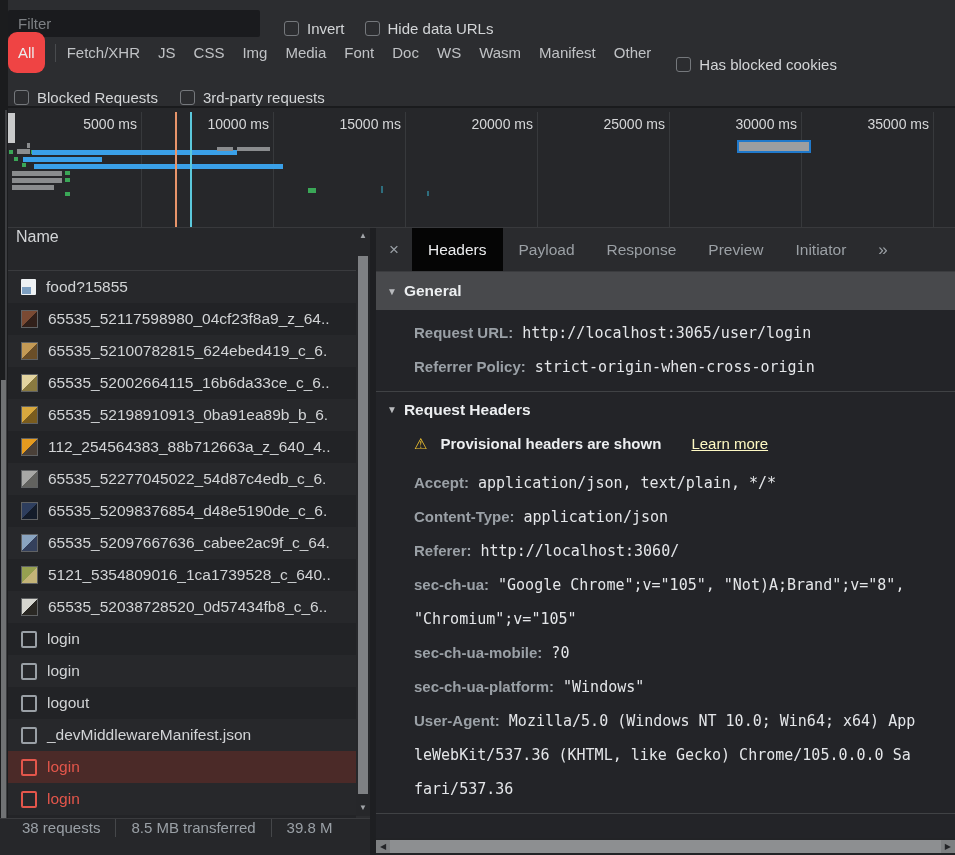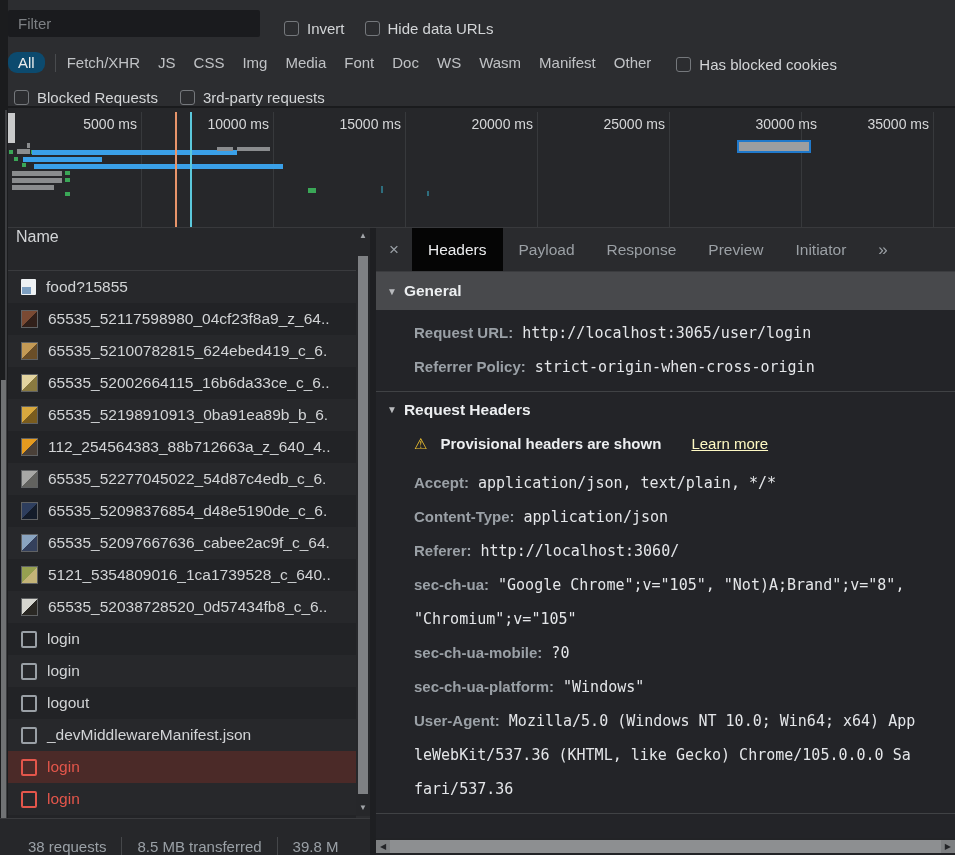--- a/index.html
+++ b/index.html
@@ -20,21 +20,21 @@
     color:#c9cbcd;padding:0 10px;font-size:15px;font-family:"Liberation Sans",sans-serif;}
   #filter-input::placeholder{color:#7d8084;}
   .cb-group{display:flex;align-items:center;gap:8px;font-size:15px;color:#d3d5d7;white-space:nowrap;}
   .cb{display:inline-block;width:13px;height:13px;border:1.5px solid #75787c;border-radius:3px;background:transparent;flex:none;}
   #invert-group{margin-left:24px;}
   #hide-data-group{margin-left:20px;}
   #blocked-cookies-group{margin-left:16px;}
   #trow3 .cb-group{margin-right:22px;}
   #filter-pills-inner{display:flex;align-items:center;}
   .pill{margin:0 9px;font-size:15px;color:#c0c2c5;cursor:default;white-space:nowrap;}
-  .pill.selected{margin:0;padding:2px 10px;background:#0c4a6e;border-radius:9px;color:#eceded;}
+  .pill.selected{margin:0;padding:12px 10px;background:#ef4444;border-radius:9px;color:#eceded;}
   .vsep{width:1px;height:18px;background:#494b4e;margin:0 2px 0 10px;}
   
   #timeline{position:absolute;left:8px;top:108px;width:947px;height:120px;background:#26272a;
     border-bottom:1px solid #38393c;box-sizing:border-box;overflow:hidden;}
   .gridline{position:absolute;top:4px;bottom:0;width:1px;background:#37393c;}
   .tick-label{position:absolute;top:8px;width:100px;text-align:right;font-size:14px;color:#d6d7d9;}
   .wbar{position:absolute;}
   
   #list-panel{position:absolute;left:8px;top:228px;width:348px;height:590px;background:#232427;overflow:hidden;}
   #list-header{height:43px;display:flex;align-items:flex-start;padding-left:8px;font-size:16px;color:#d3d5d7;
@@ -50,22 +50,22 @@
   .icon-doc{width:12px;height:13px;border:2px solid #9aa0a6;border-radius:2px;background:transparent;}
   .lrow.err .icon-doc{border-color:#e4564b;}
   .icon-img{width:15px;height:16px;background:#eef1f3;border-radius:1px;}
   .icon-img>span{position:absolute;left:1px;bottom:1px;width:9px;height:7px;background:#7d9fc0;}
   
   #list-scrollbar{position:absolute;left:356px;top:228px;width:14px;height:588px;background:#26272a;}
   .sb-arrow{position:absolute;left:0;width:14px;text-align:center;font-size:8px;color:#a2a5a9;line-height:12px;}
   #list-sb-thumb{position:absolute;left:2px;top:28px;width:10px;height:538px;background:#7f8184;}
   
   #status-bar{position:absolute;left:0;top:818px;width:370px;height:37px;background:#26272a;
-    border-top:1px solid #3a3b3e;box-sizing:border-box;display:flex;align-items:flex-end;
-    padding-left:28px;font-size:15px;color:#9aa0a6;overflow:hidden;white-space:nowrap;}
+    border-top:1px solid #3a3b3e;box-sizing:border-box;display:flex;align-items:flex-start;
+    padding-left:22px;font-size:15px;color:#9aa0a6;overflow:hidden;white-space:nowrap;}
   .st-sep{width:1px;height:18px;background:#45474a;margin:0 15px;flex:none;}
   
   #panel-divider{position:absolute;left:370px;top:228px;width:6px;height:627px;background:#1e1f22;}
   
   #details-panel{position:absolute;left:376px;top:228px;width:579px;height:627px;background:#232428;overflow:hidden;}
   #tab-bar{height:44px;background:#2a2b2e;border-bottom:1px solid #3b3c3f;box-sizing:border-box;
     display:flex;align-items:stretch;}
   #tab-close{display:flex;align-items:center;padding:0 13px;color:#9aa0a6;font-size:17px;}
   .tab{display:flex;align-items:center;padding:0 16px;font-size:15.5px;color:#9ba0a5;white-space:nowrap;}
   .tab.selected{background:#050505;color:#edeef0;}
@@ -150,21 +150,21 @@
       <div class="tick-label" style="left: 29px;">5000 ms</div>
       <div class="gridline" style="left: 265px;"></div>
       <div class="tick-label" style="left: 161px;">10000 ms</div>
       <div class="gridline" style="left: 397px;"></div>
       <div class="tick-label" style="left: 293px;">15000 ms</div>
       <div class="gridline" style="left: 529px;"></div>
       <div class="tick-label" style="left: 425px;">20000 ms</div>
       <div class="gridline" style="left: 661px;"></div>
       <div class="tick-label" style="left: 557px;">25000 ms</div>
       <div class="gridline" style="left: 793px;"></div>
-      <div class="tick-label" style="left: 709px;">30000 ms</div>
+      <div class="tick-label" style="left: 689px;">30000 ms</div>
       <div class="gridline" style="left: 925px;"></div>
       <div class="tick-label" style="left: 821px;">35000 ms</div>
       <div class="wbar" style="left: 0px; top: 5px; width: 7px; height: 30px; background: rgb(201, 202, 203);"></div>
       <div class="wbar" style="left: 1px; top: 42px; width: 4px; height: 4px; background: rgb(58, 167, 87);"></div>
       <div class="wbar" style="left: 9px; top: 41px; width: 13px; height: 5px; background: rgb(138, 140, 142);"></div>
       <div class="wbar" style="left: 23px; top: 42px; width: 4px; height: 4px; background: rgb(58, 167, 87);"></div>
       <div class="wbar" style="left: 24px; top: 42px; width: 205px; height: 5px; background: rgb(58, 160, 232);"></div>
       <div class="wbar" style="left: 6px; top: 49px; width: 4px; height: 4px; background: rgb(58, 167, 87);"></div>
       <div class="wbar" style="left: 18px; top: 49px; width: 8px; height: 4px; background: rgb(138, 140, 142);"></div>
       <div class="wbar" style="left: 15px; top: 49px; width: 79px; height: 5px; background: rgb(58, 160, 232);"></div>

